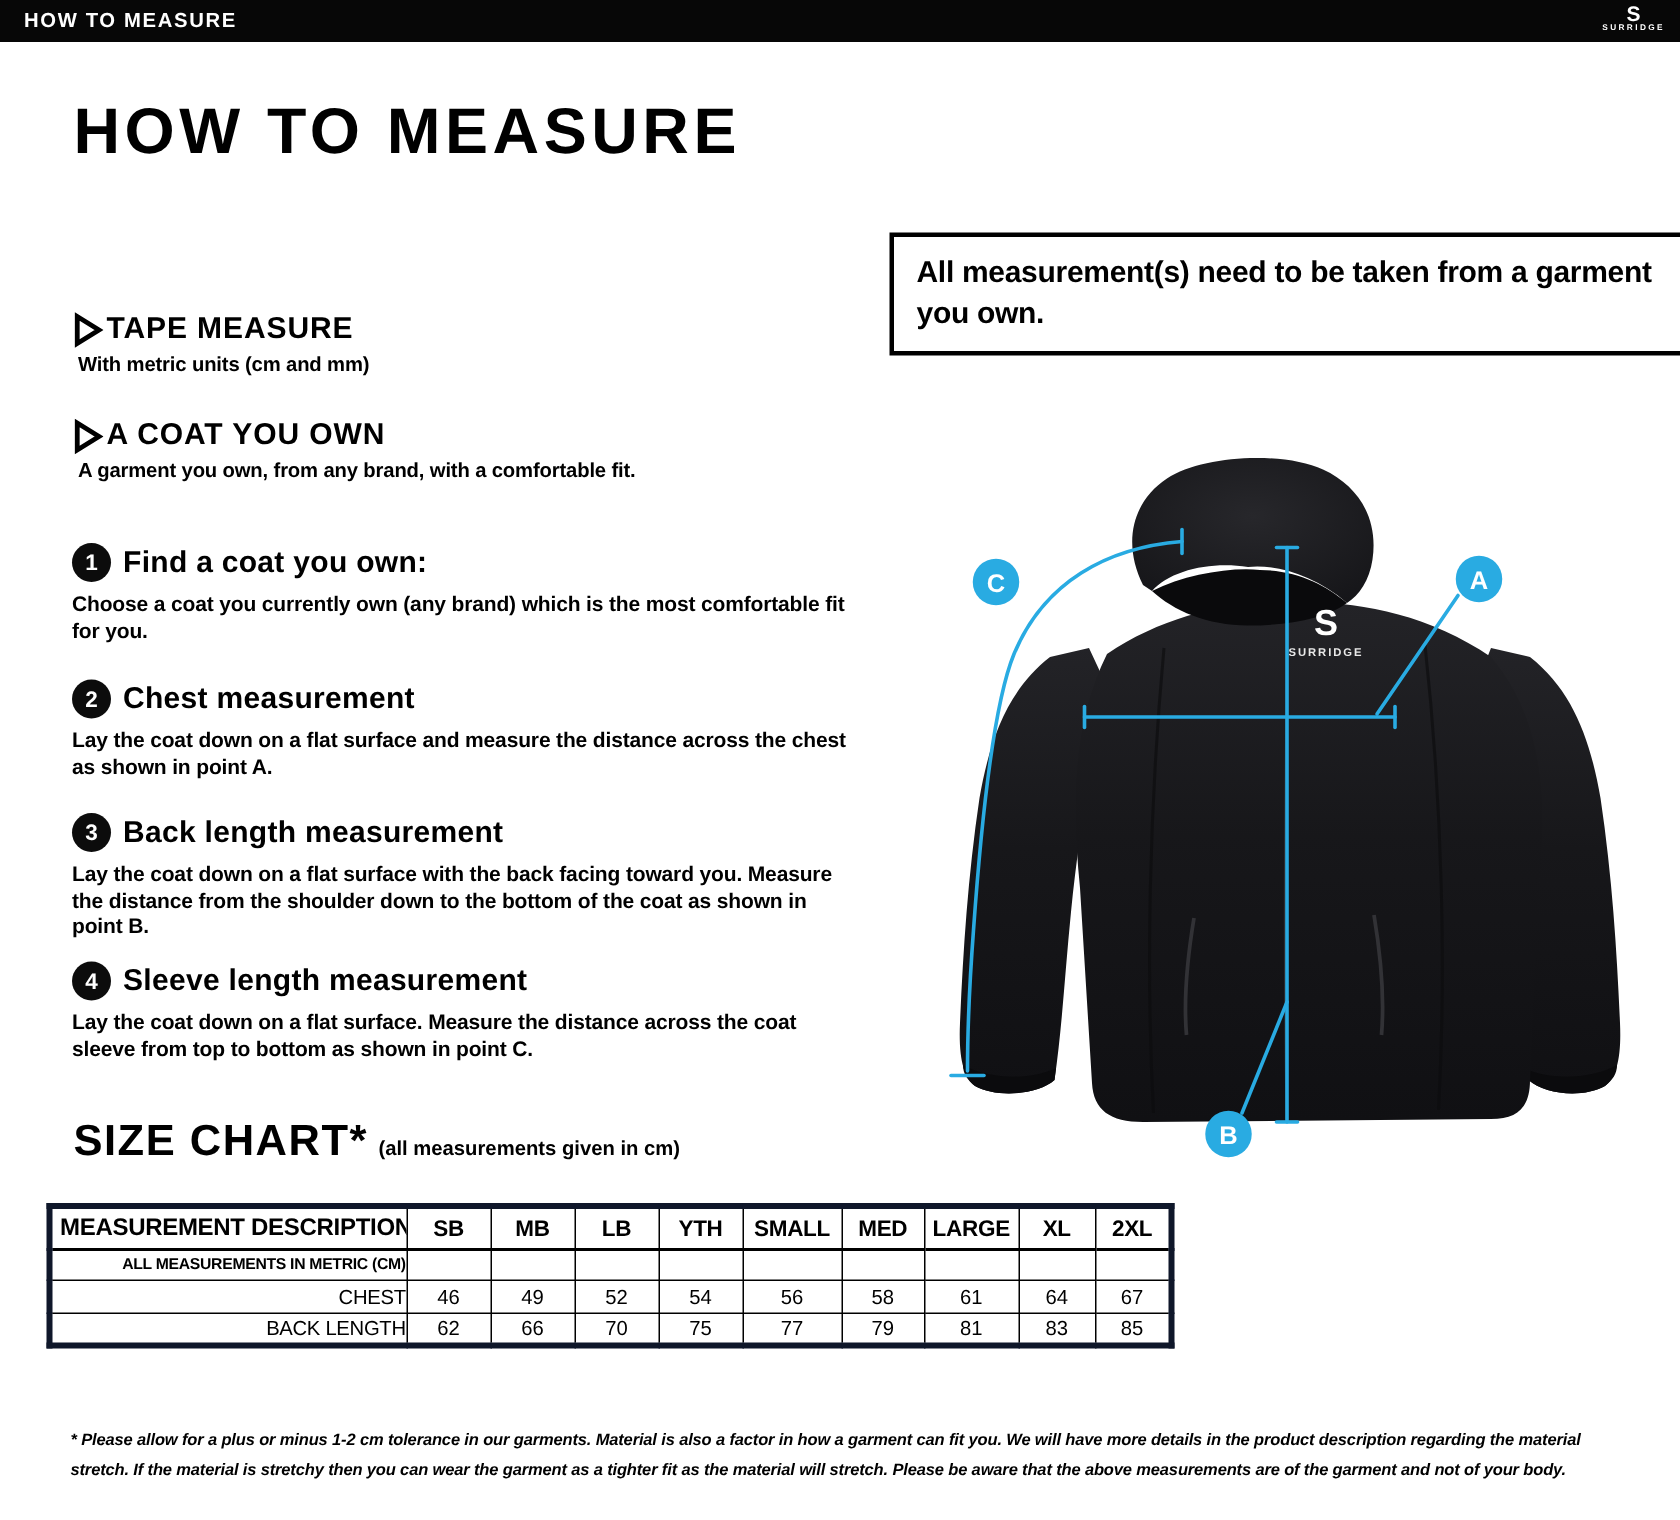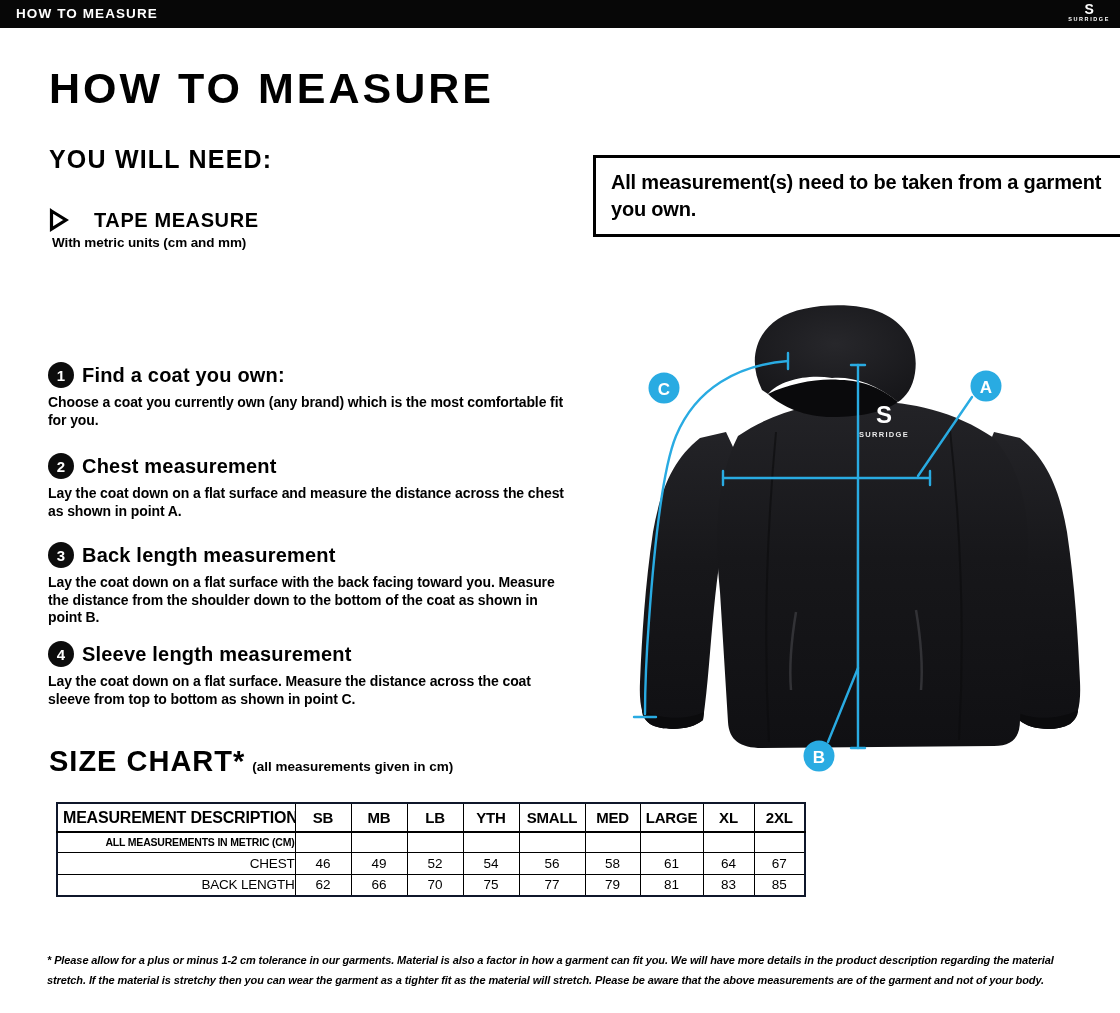--- a/index.html
+++ b/index.html
@@ -19,21 +19,21 @@
 
   
   .page-title { position:absolute; left:49px; top:66px; font-size:43px; line-height:44px;
     font-weight:bold; letter-spacing:3px; }
   .ywn-heading { position:absolute; left:49px; top:146px; font-size:25px; line-height:26px;
     font-weight:bold; letter-spacing:1.2px; }
 
   
   .need-item { position:absolute; left:48px; }
   #need-0 { top:208px; } #need-1 { top:279px; }
-  .need-head { display:flex; align-items:center; gap:25px; }
+  .need-head { display:flex; align-items:flex-start; gap:2px; }
   .need-title { font-size:20px; font-weight:bold; letter-spacing:0.6px; }
   .need-desc { font-size:13.5px; font-weight:bold; margin-top:3px; margin-left:4px; letter-spacing:-0.1px; }
 
   
   .step { position:absolute; left:48px; width:522px; }
   #step-0 { top:362px; } #step-1 { top:453px; } #step-2 { top:542px; } #step-3 { top:641px; }
   .step-head { display:flex; align-items:center; gap:8px; }
   .step-badge { width:26px; height:26px; border-radius:50%; background:#0c0c0c; color:#fff;
     font-size:15px; font-weight:bold; display:flex; align-items:center; justify-content:center; flex:0 0 26px; }
   .step-title { font-size:20px; font-weight:bold; letter-spacing:0.2px; }
@@ -45,22 +45,22 @@
     line-height:27px; letter-spacing:-0.2px; }
 
   
   .diagram { position:absolute; left:600px; top:290px; }
 
   
   .size-chart-heading { position:absolute; left:49px; top:745px; white-space:nowrap; }
   .sc-big { font-size:29px; font-weight:bold; letter-spacing:1px; }
   .sc-sub { font-size:13.5px; font-weight:bold; margin-left:7px; }
 
-  table.size-chart { position:absolute; left:56px; top:802px; width:748px;
-    border-collapse:collapse; table-layout:fixed; border:2px solid #0f172a; }
+  table.size-chart { position:absolute; left:31px; top:802px; width:748px;
+    border-collapse:collapse; table-layout:fixed; border:4px solid #0f172a; }
   .size-chart th, .size-chart td { border:1.5px solid #000; text-align:center;
     vertical-align:middle; white-space:nowrap; overflow:hidden; }
   .size-chart th { height:29px; font-size:15px; letter-spacing:-0.2px; border-bottom:2.5px solid #000; }
   .size-chart th.desc { text-align:left; padding-left:5px; font-size:16px; }
   .size-chart tr.note-row td { height:20px; font-size:10.5px; font-weight:bold; }
   .size-chart tr.data-row td { height:22px; font-size:13.5px; }
   .size-chart td.desc { text-align:right; padding-left:5px; font-size:12.5px; letter-spacing:-0.2px; }
   .size-chart tr.data-row td.desc { font-weight:normal; }
 
   
@@ -74,32 +74,40 @@
 
   <header class="topbar">
     <div class="topbar-title">HOW TO MEASURE</div>
     <div class="topbar-logo">
       <div class="logo-s">S</div>
       <div class="logo-word">SURRIDGE</div>
     </div>
   </header>
 
   <h1 class="page-title">HOW TO MEASURE</h1>
-  <h2 class="ywn-heading">YOU WILL NEED:</h2>
 
   <div class="need-item" id="need-0">
     <div class="need-head">
       <svg width="21" height="24" viewBox="0 0 21 24">
         <path d="M3.5,3 L18,12 L3.5,21 Z" fill="#fff" stroke="#000" stroke-width="3.2" stroke-linejoin="miter"></path>
       </svg>
       <span class="need-title">TAPE MEASURE</span>
     </div>
     <div class="need-desc">With metric units (cm and mm)</div>
   </div>
 
+  <div class="need-item" id="need-1">
+    <div class="need-head">
+      <svg width="21" height="24" viewBox="0 0 21 24">
+        <path d="M3.5,3 L18,12 L3.5,21 Z" fill="#fff" stroke="#000" stroke-width="3.2" stroke-linejoin="miter"></path>
+      </svg>
+      <span class="need-title">A COAT YOU OWN</span>
+    </div>
+    <div class="need-desc">A garment you own, from any brand, with a comfortable fit.</div>
+  </div>
 
   <div class="step" id="step-0">
     <div class="step-head">
       <span class="step-badge">1</span>
       <span class="step-title">Find a coat you own:</span>
     </div>
     <div class="step-body">Choose a coat you currently own (any brand) which is the most comfortable fit for you.</div>
   </div>
 
   <div class="step" id="step-1">

